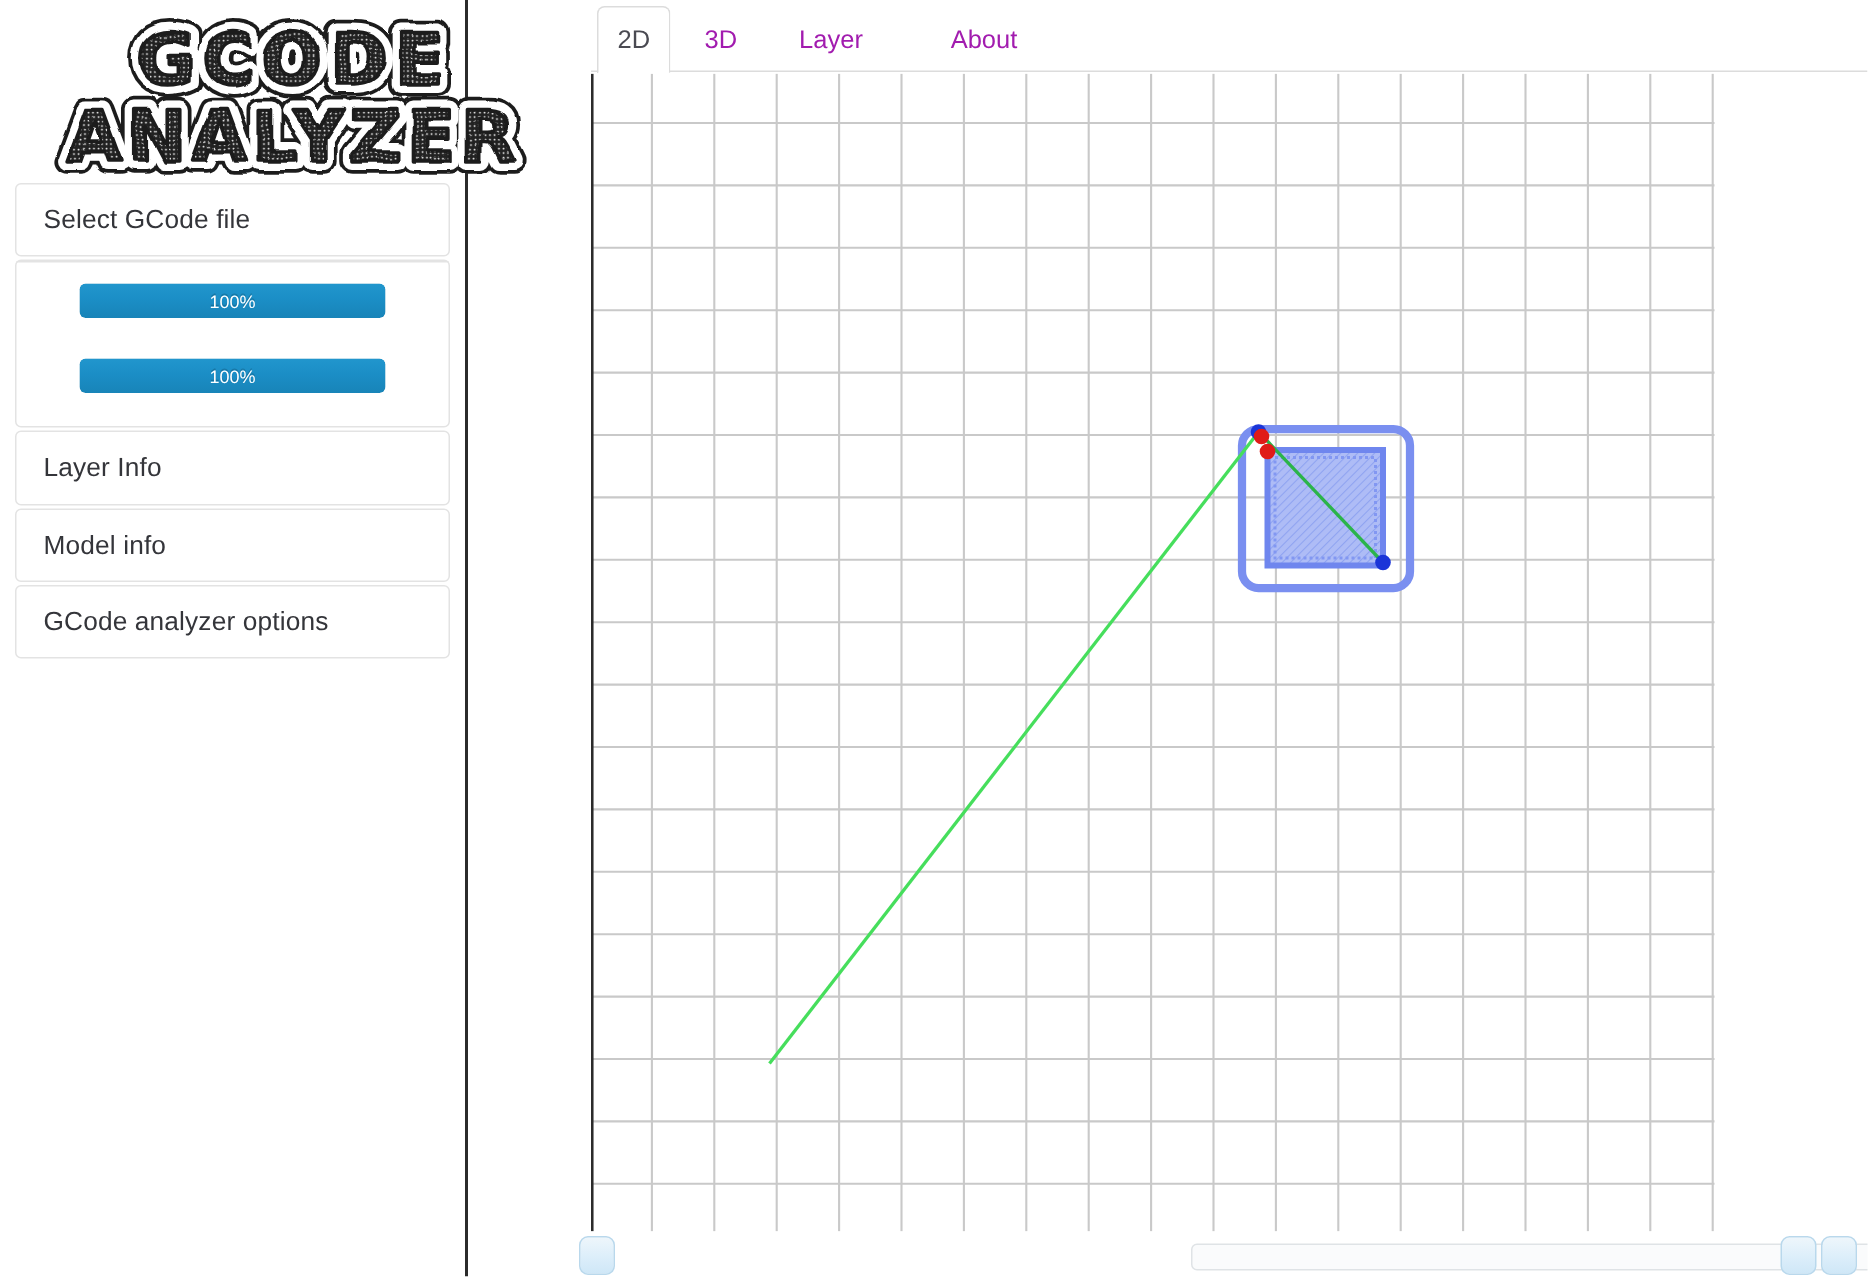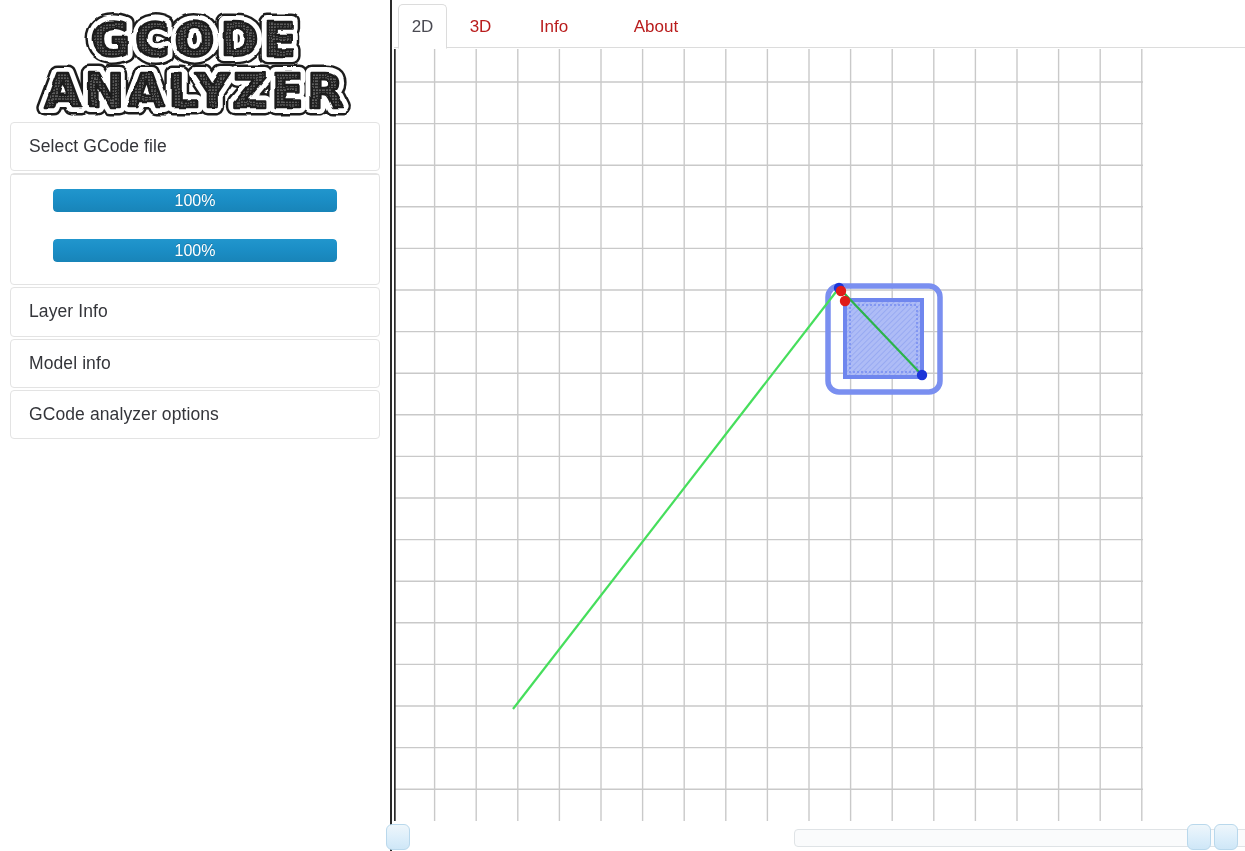--- a/index.html
+++ b/index.html
@@ -15,21 +15,21 @@
     position: relative;
     width: 1245px;
     height: 851px;
     background: #ffffff;
   }
 
   
   #sidebar {
     position: absolute;
     left: 0; top: 0;
-    width: 392px;
+    width: 312px;
     height: 851px;
     background: #ffffff;
     border-right: 2px solid #2b2b2b;
     padding: 0;
   }
 
   #logo-wrap {
     width: 392px;
     height: 122px;
     display: flex;
@@ -70,21 +70,21 @@
     border-radius: 4px;
     overflow: hidden;
     background: #f0f0f0;
     margin-bottom: 27px;
   }
   .progress-outer:last-child { margin-bottom: 0; }
   .progress-bar {
     height: 100%;
     background: linear-gradient(to bottom, #2196cd 0%, #1b8ec6 45%, #1884b8 100%);
     color: #ffffff;
-    font-size: 16px;
+    font-size: 12px;
     display: flex;
     align-items: center;
     justify-content: center;
     border-radius: 4px;
     text-shadow: 0 -1px 0 rgba(0,0,0,.18);
   }
 
   
   #main {
     position: absolute;
@@ -102,21 +102,21 @@
     border-bottom: 1px solid #dcdcdc;
   }
   .tab {
     position: absolute;
     top: 4px;
     height: 45px;
     display: flex;
     align-items: center;
     justify-content: center;
     font-size: 17px;
-    color: #b91c1c;
+    color: #a21caf;
     padding: 0 16px;
     cursor: pointer;
   }
   .tab.active {
     background: #ffffff;
     border: 1px solid #dcdcdc;
     border-bottom: 1px solid #ffffff;
     border-radius: 5px 5px 0 0;
     color: #4a4a52;
     z-index: 3;
@@ -216,21 +216,21 @@
     </div>
 
 
   </div>
 
   <div id="main">
 
     <div id="tabbar">
       <div class="tab active" style="left:4px;width:49px">2D</div>
       <div class="tab" style="left:62px;width:49px">3D</div>
-      <div class="tab" style="left:120px;width:80px">Info</div>
+      <div class="tab" style="left:120px;width:80px">Layer</div>
       <div class="tab" style="left:222px;width:80px">About</div>
     </div>
 
     <div id="canvas-area">
       <svg id="plot-svg" width="851" height="772" viewBox="0 0 851 772">
         <defs>
           <pattern id="hatch" width="4" height="4" patternUnits="userSpaceOnUse" patternTransform="rotate(45)">
             <rect width="4" height="4" fill="#aebcf6"></rect>
             <line x1="0" y1="0" x2="0" y2="4" stroke="#8fa3f1" stroke-width="1.4"></line>
           </pattern>

